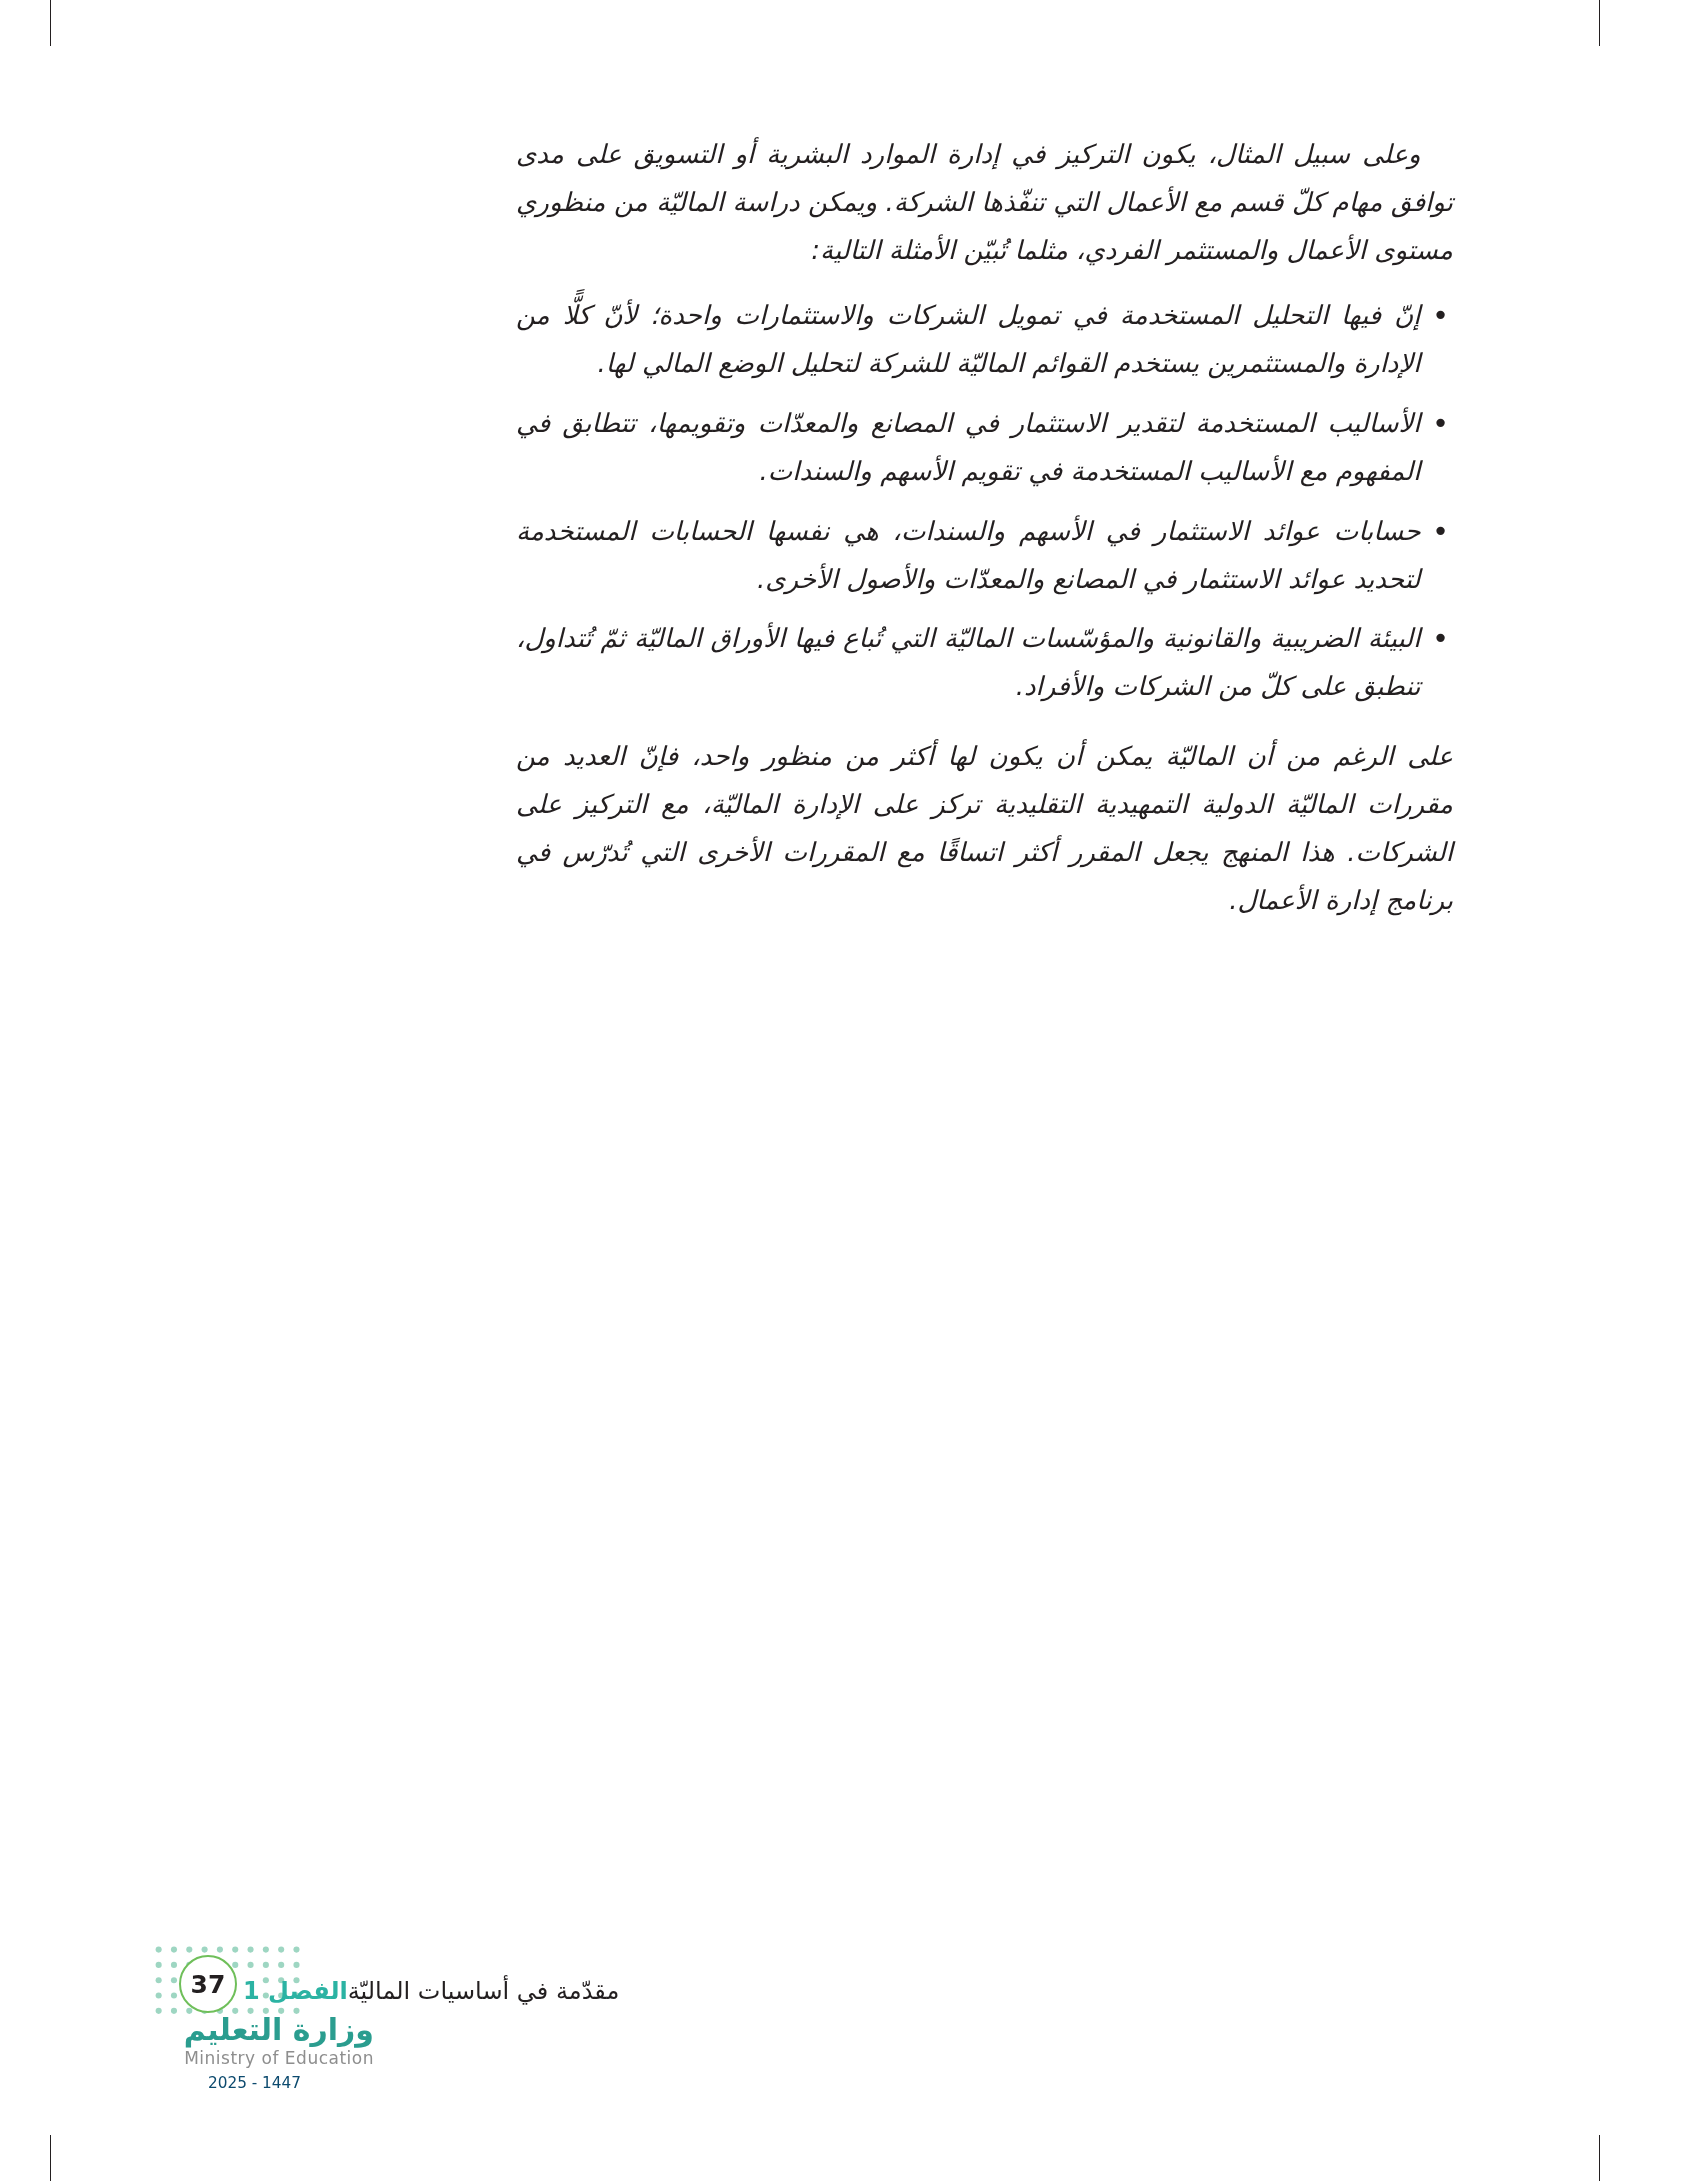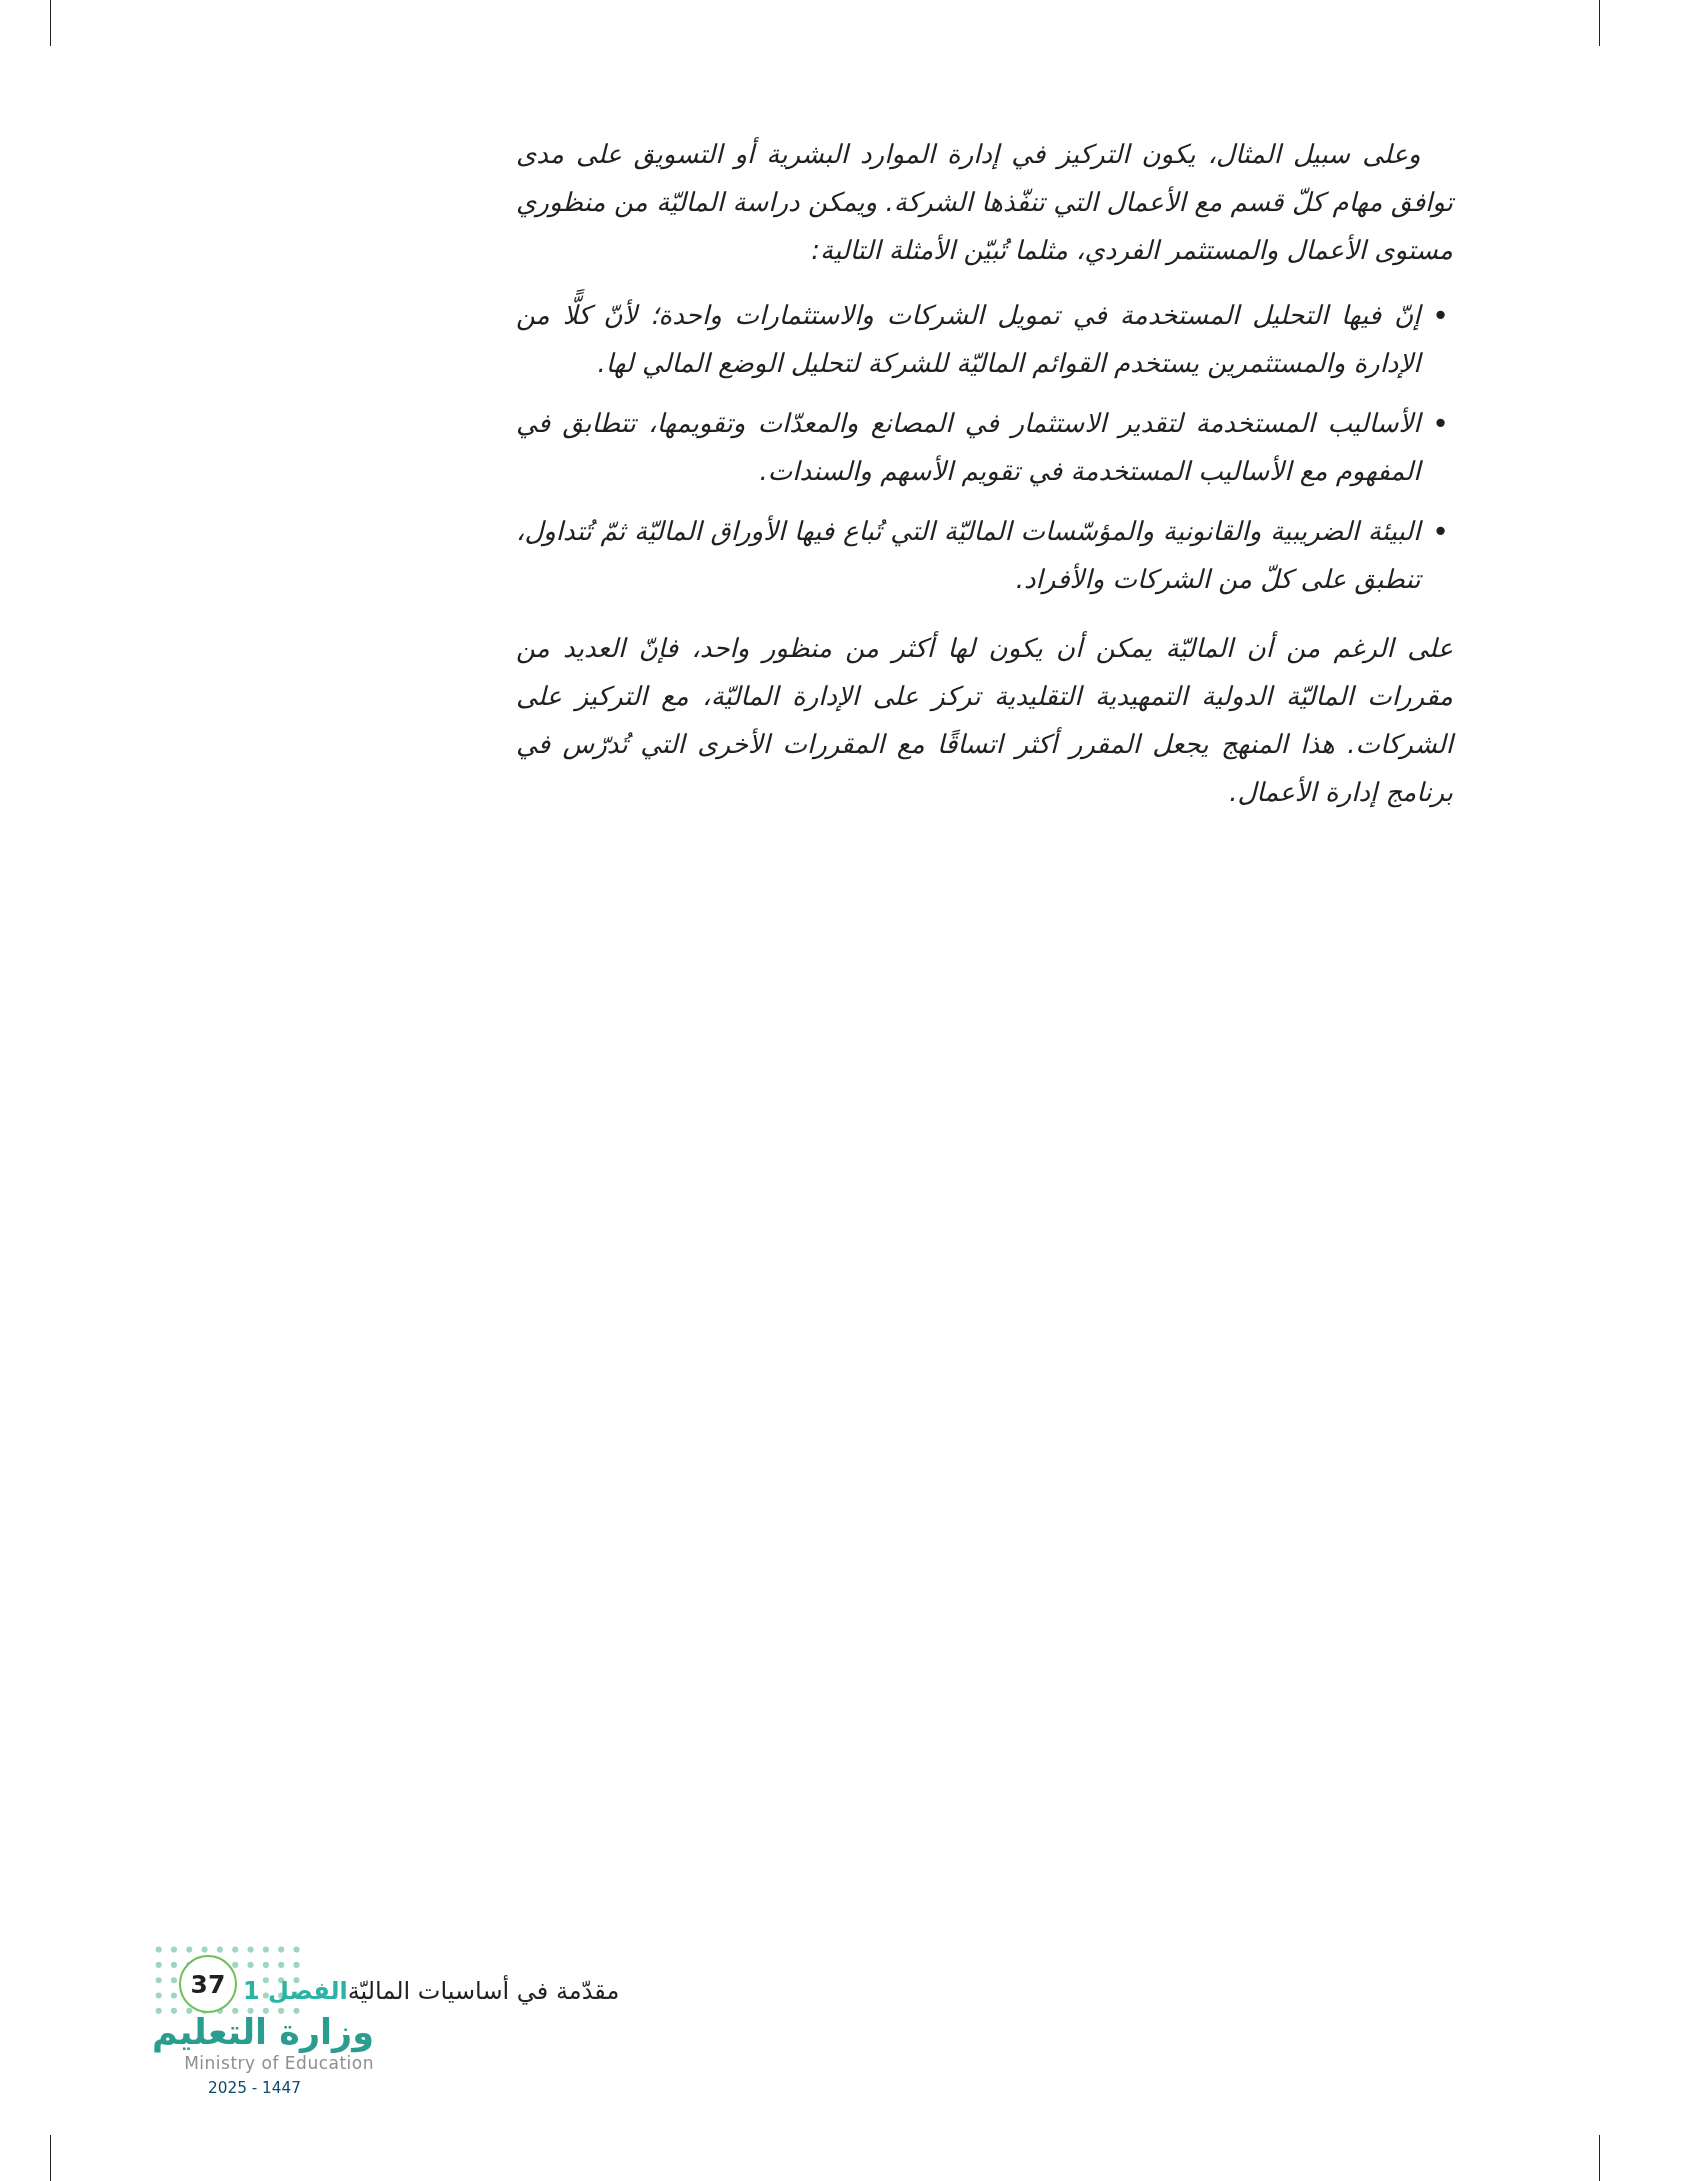--- a/index.html
+++ b/index.html
@@ -138,21 +138,21 @@
 
   .moe-logo {
     position: absolute;
     left: 59px;
     bottom: 0px;
     width: 239px;
     height: 76px;
     z-index: 3;
   }
   .moe-arabic {
-    font-size: 35px;
+    font-size: 30px;
     color: #2a9d8f;
     letter-spacing: 1px;
     line-height: 1.1;
     direction: rtl;
     font-weight: bold;
   }
   .moe-en {
     font-size: 17px;
     color: #8e8e8e;
     letter-spacing: 0.5px;
@@ -176,20 +176,21 @@
 <div class="crop crop-bl"></div>
 <div class="crop crop-br"></div>
 
 <div class="page-body">
 
   <p class="para intro">وعلى سبيل المثال، يكون التركيز في إدارة الموارد البشرية أو التسويق على مدى توافق مهام كلّ قسم مع الأعمال التي تنفّذها الشركة. ويمكن دراسة الماليّة من منظوري مستوى الأعمال والمستثمر الفردي، مثلما تُبيّن الأمثلة التالية:</p>
 
   <ul class="bullets">
     <li>إنّ فيها التحليل المستخدمة في تمويل الشركات والاستثمارات واحدة؛ لأنّ كلًّا من الإدارة والمستثمرين يستخدم القوائم الماليّة للشركة لتحليل الوضع المالي لها.</li>
     <li>الأساليب المستخدمة لتقدير الاستثمار في المصانع والمعدّات وتقويمها، تتطابق في المفهوم مع الأساليب المستخدمة في تقويم الأسهم والسندات.</li>
+    <li>حسابات عوائد الاستثمار في الأسهم والسندات، هي نفسها الحسابات المستخدمة لتحديد عوائد الاستثمار في المصانع والمعدّات والأصول الأخرى.</li>
     <li>البيئة الضريبية والقانونية والمؤسّسات الماليّة التي تُباع فيها الأوراق الماليّة ثمّ تُتداول، تنطبق على كلّ من الشركات والأفراد.</li>
   </ul>
 
   <p class="para closing">على الرغم من أن الماليّة يمكن أن يكون لها أكثر من منظور واحد، فإنّ العديد من مقررات الماليّة الدولية التمهيدية التقليدية تركز على الإدارة الماليّة، مع التركيز على الشركات. هذا المنهج يجعل المقرر أكثر اتساقًا مع المقررات الأخرى التي تُدرّس في برنامج إدارة الأعمال.</p>
 </div>
 
 <div class="footer">
 
   <svg class="dots-badge" viewBox="0 0 210 94">
     <g fill="#9ed6c2">

